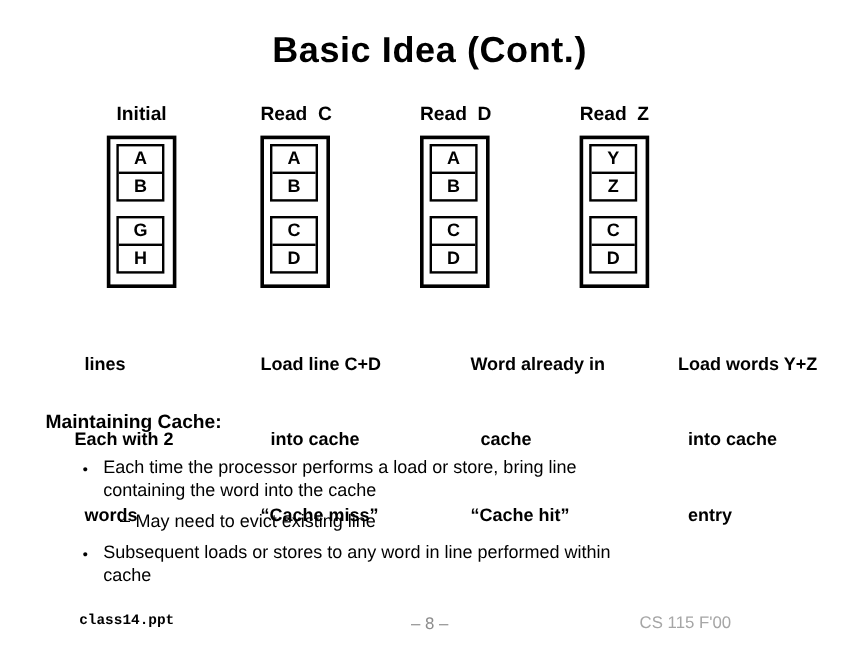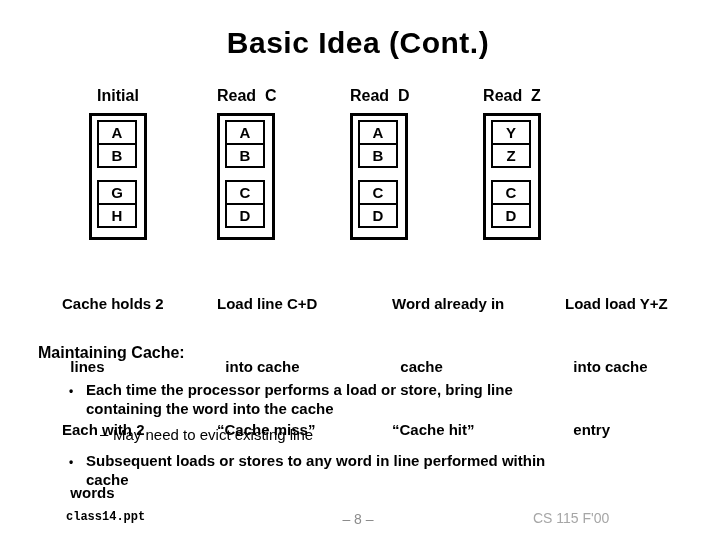--- a/index.html
+++ b/index.html
@@ -33,21 +33,21 @@
   .caption .q{}
   
   .section-heading{
     position:absolute; left:38px; top:344px; font-size:16px; font-weight:bold;
     text-underline-offset:2px;
   }
   
   .bullet-marker{position:absolute; font-size:12px; font-weight:bold;}
   .m1{left:69px; top:384px}
   .m2{left:69px; top:455px}
-  .bullet-text{position:absolute; left:86px; width:548px; font-size:15px; font-weight:bold; line-height:19px;}
+  .bullet-text{position:absolute; left:86px; width:548px; font-size:15px; font-weight:normal; line-height:19px;}
   .t1{top:380px}
   .t2{top:451px}
   .sub-marker{position:absolute; left:100px; top:425px; font-size:15px; font-weight:normal;}
   .sub-text{position:absolute; left:113px; top:425px; font-size:15px; font-weight:normal; line-height:19px;}
   
   .footer-filename{
     position:absolute; left:66px; top:510px;
     font-family:"Liberation Mono", monospace; font-weight:bold; font-size:12px; color:#000;
   }
   .footer-page{position:absolute; left:0; right:0; top:511px; text-align:center; font-size:14px; color:#8c8c8c;}
@@ -103,37 +103,36 @@
       <div class="word-cell">Y</div>
       <div class="word-cell">Z</div>
     </div>
     <div class="line-group g2">
       <div class="word-cell">C</div>
       <div class="word-cell">D</div>
     </div>
   </div>
 
   <div class="caption cap1">
-    <div>Cache holds 2</div>
     <div>  lines</div>
     <div>Each with 2</div>
     <div>  words</div>
   </div>
   <div class="caption cap2">
     <div>Load line C+D</div>
     <div>  into cache</div>
     <div class="q">“Cache miss”</div>
   </div>
   <div class="caption cap3">
     <div>Word already in</div>
     <div>  cache</div>
     <div class="q">“Cache hit”</div>
   </div>
   <div class="caption cap4">
-    <div>Load load Y+Z</div>
+    <div>Load words Y+Z</div>
     <div>  into cache</div>
     <div>  entry</div>
   </div>
 
   <div class="section-heading">Maintaining Cache:</div>
 
   <span class="bullet-marker m1">•</span>
   <div class="bullet-text t1">
     <div>Each time the processor performs a load or store, bring line</div>
     <div>containing the word into the cache</div>

